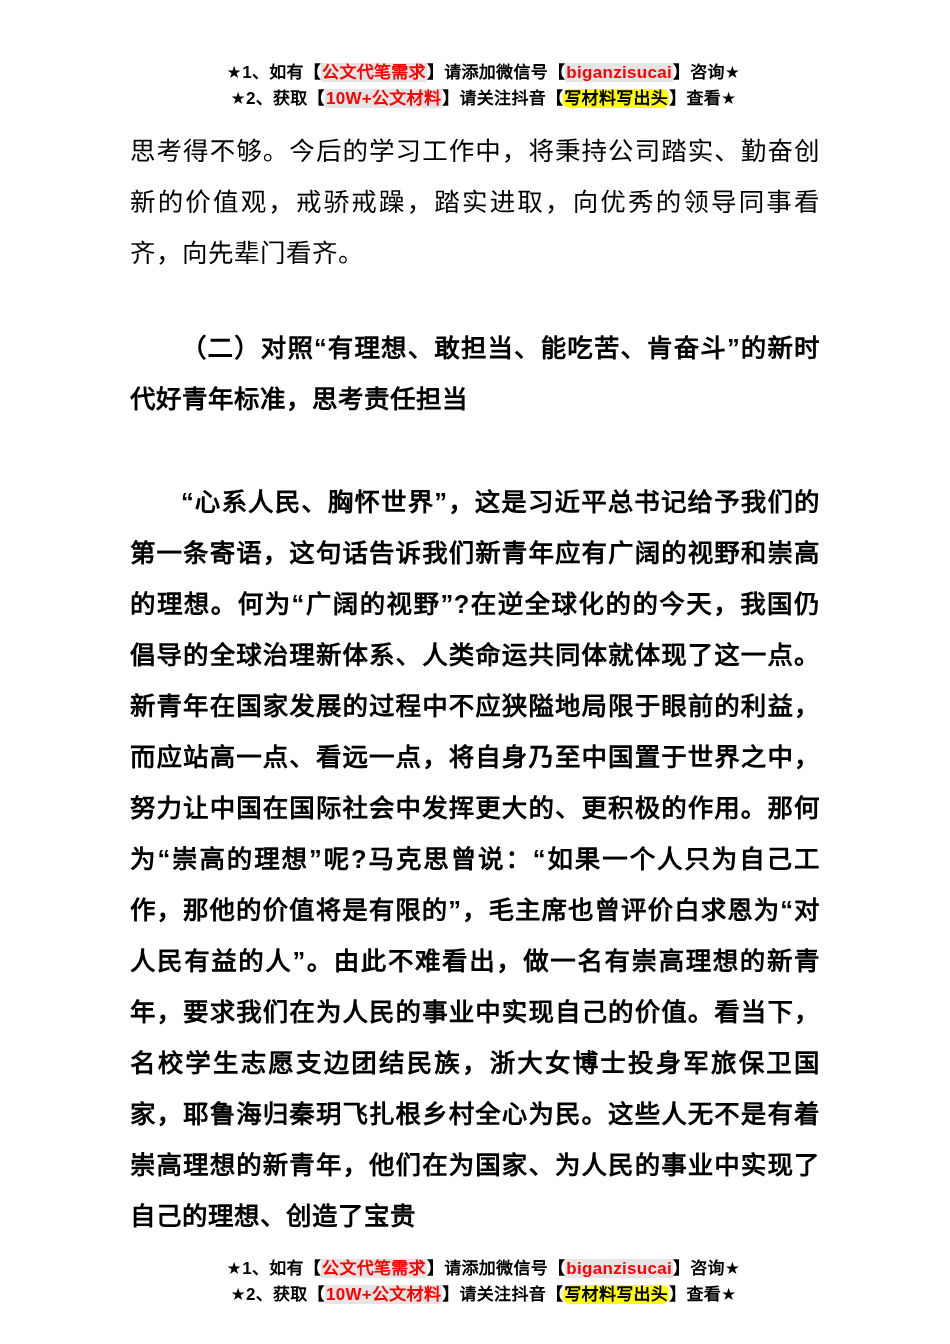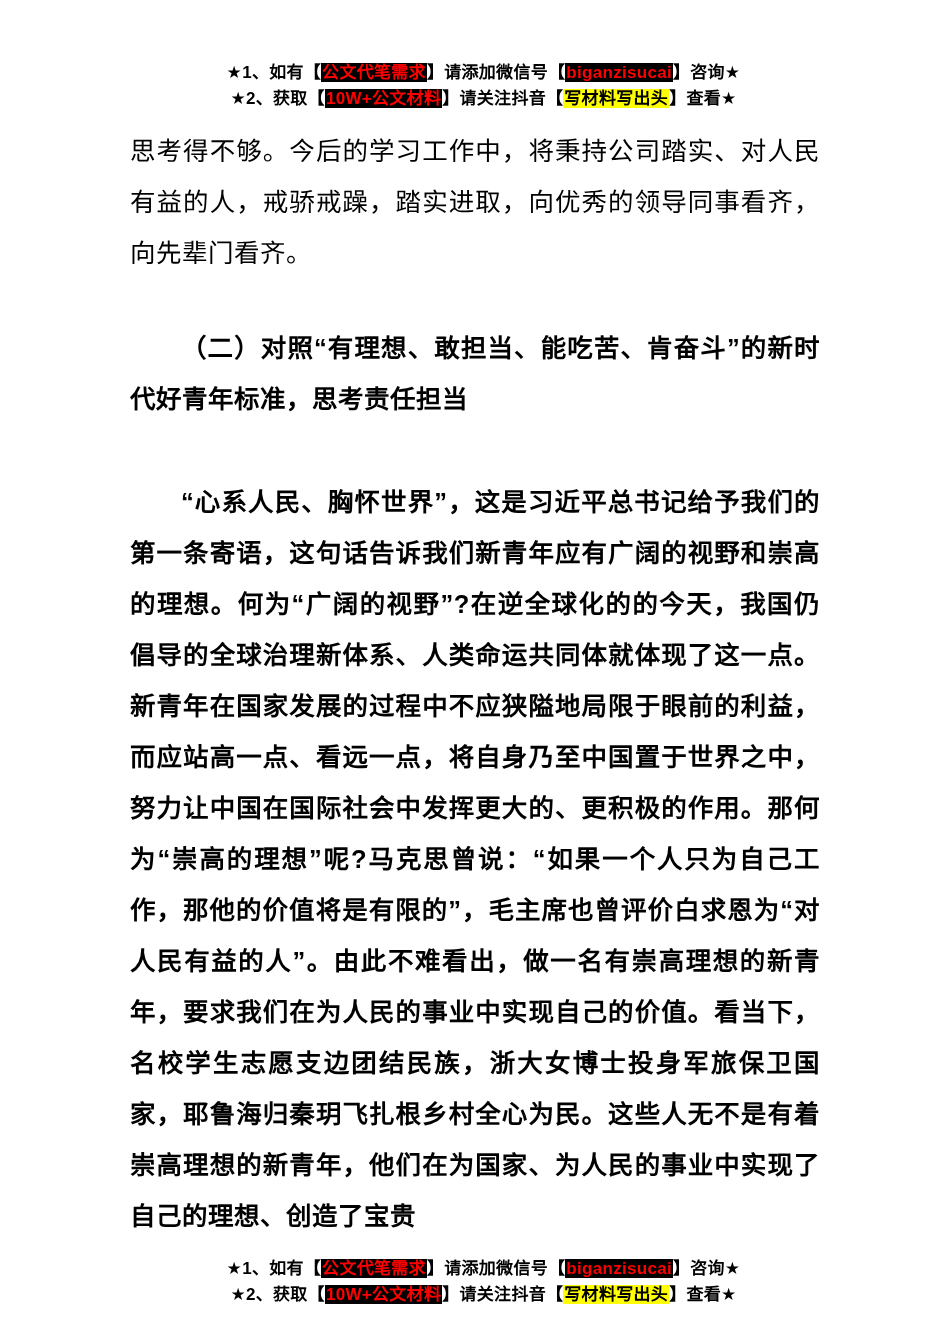--- a/index.html
+++ b/index.html
@@ -39,27 +39,28 @@
     position: absolute;
     left: 0;
     right: 0;
     bottom: 36px;
   }
   .promo-line {
     display: block;
   }
   .hl-red {
     color: #ff0000;
-    background: #000000;
+    background: #e5e5e5;
     padding: 0 1px;
   }
   .hl-black {
     color: #000000;
     background: #ffff00;
     padding: 0 1px;
+    border-radius: 7px;
   }
   .hl-plain {
     color: #000000;
   }
   .star {
     color: #000000;
     margin-left: 17px;
   }
 
   
@@ -86,21 +87,21 @@
 <body>
 
 <div class="page">
 
   <div class="promo promo-top">
     <span class="promo-line"><span class="star">★1、如有【</span><span class="hl-red">公文代笔需求</span><span class="hl-plain">】请添加微信号【</span><span class="hl-red">biganzisucai</span><span class="hl-plain">】咨询★</span></span>
     <span class="promo-line"><span class="star">★2、获取【</span><span class="hl-red">10W+公文材料</span><span class="hl-plain">】请关注抖音【</span><span class="hl-black">写材料写出头</span><span class="hl-plain">】查看★</span></span>
   </div>
 
   <div class="doc">
-    <p class="para">思考得不够。今后的学习工作中，将秉持公司踏实、对人民有益的人，戒骄戒躁，踏实进取，向优秀的领导同事看齐，向先辈门看齐。</p>
+    <p class="para">思考得不够。今后的学习工作中，将秉持公司踏实、勤奋创新的价值观，戒骄戒躁，踏实进取，向优秀的领导同事看齐，向先辈门看齐。</p>
     <div class="gap-sm"></div>
     <p class="para indent">（二）对照“有理想、敢担当、能吃苦、肯奋斗”的新时代好青年标准，思考责任担当</p>
     <div class="gap-md"></div>
     <p class="para indent">“心系人民、胸怀世界”，这是习近平总书记给予我们的第一条寄语，这句话告诉我们新青年应有广阔的视野和崇高的理想。何为“广阔的视野”?在逆全球化的的今天，我国仍倡导的全球治理新体系、人类命运共同体就体现了这一点。新青年在国家发展的过程中不应狭隘地局限于眼前的利益，而应站高一点、看远一点，将自身乃至中国置于世界之中，努力让中国在国际社会中发挥更大的、更积极的作用。那何为“崇高的理想”呢?马克思曾说：“如果一个人只为自己工作，那他的价值将是有限的”，毛主席也曾评价白求恩为“对人民有益的人”。由此不难看出，做一名有崇高理想的新青年，要求我们在为人民的事业中实现自己的价值。看当下，名校学生志愿支边团结民族，浙大女博士投身军旅保卫国家，耶鲁海归秦玥飞扎根乡村全心为民。这些人无不是有着崇高理想的新青年，他们在为国家、为人民的事业中实现了自己的理想、创造了宝贵</p>
   </div>
 
   <div class="promo promo-bottom">
     <span class="promo-line"><span class="star">★1、如有【</span><span class="hl-red">公文代笔需求</span><span class="hl-plain">】请添加微信号【</span><span class="hl-red">biganzisucai</span><span class="hl-plain">】咨询★</span></span>
     <span class="promo-line"><span class="star">★2、获取【</span><span class="hl-red">10W+公文材料</span><span class="hl-plain">】请关注抖音【</span><span class="hl-black">写材料写出头</span><span class="hl-plain">】查看★</span></span>
   </div>

